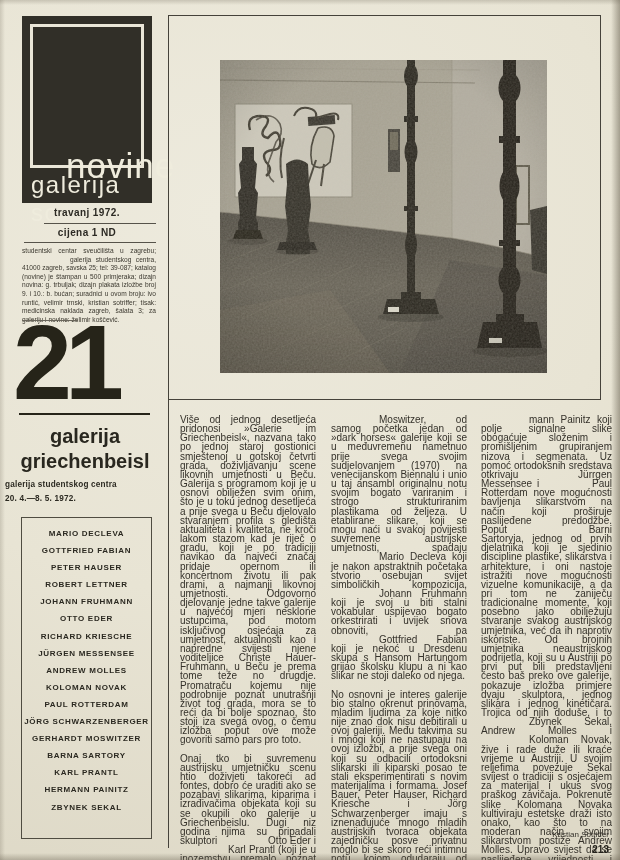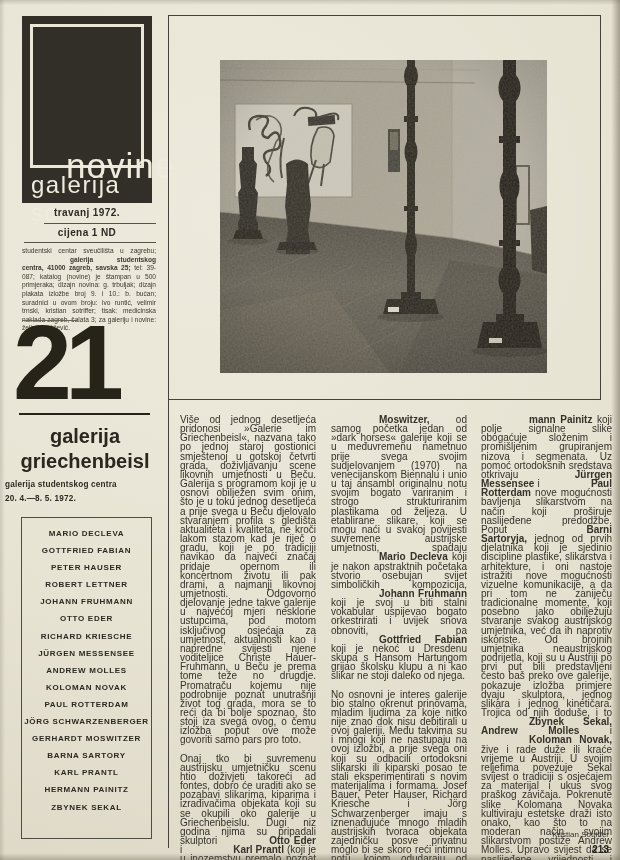--- a/index.html
+++ b/index.html
@@ -62,21 +62,21 @@
                  border:1px solid #45423a; }
   .photo { position:absolute; left:51px; top:44px; width:327px; height:313px; }
   .photo svg { display:block; width:100%; height:100%; }
 
   .article-col { position:absolute; top:415px; font-size:10px; line-height:9.15px;
                  text-align:justify; color:#34312a; }
   #col-0 { left:180px; width:136px; }
   #col-1 { left:331px; width:136px; }
   #col-2 { left:481px; width:131px; }
   .para { margin-bottom:9px; }
-  .b { font-weight:bold;padding-left:48px; }
+  .b { font-weight:normal;padding-left:48px; }
 
   .signature { position:absolute; left:481px; top:830px; width:128px; text-align:right;
                font-size:8px; color:#34312a; }
   .page-number { position:absolute; left:481px; top:844px; width:128px; text-align:right;
                  font-size:10px; font-weight:bold; color:#23211b; }
 </style>
 </head>
 <body>
 
 <div class="page">

